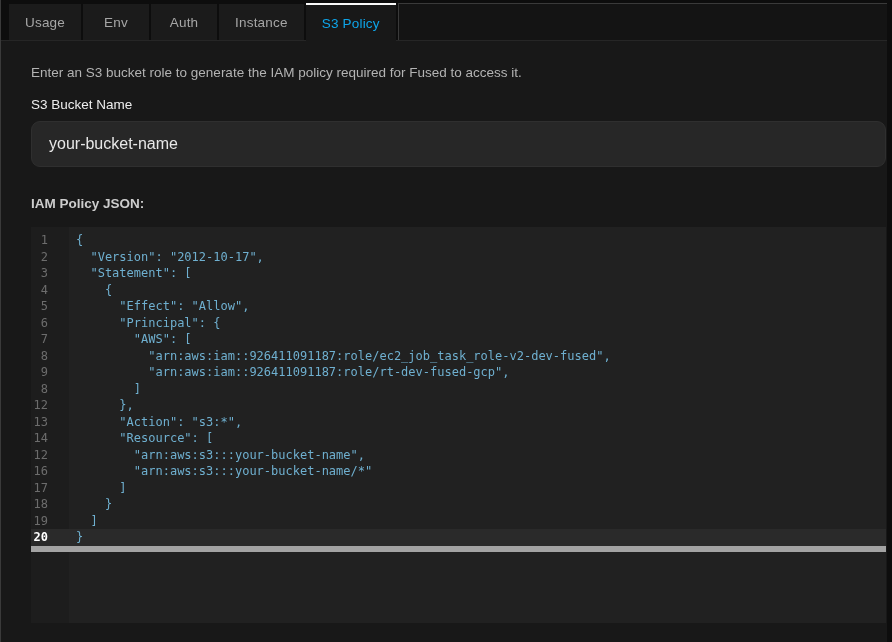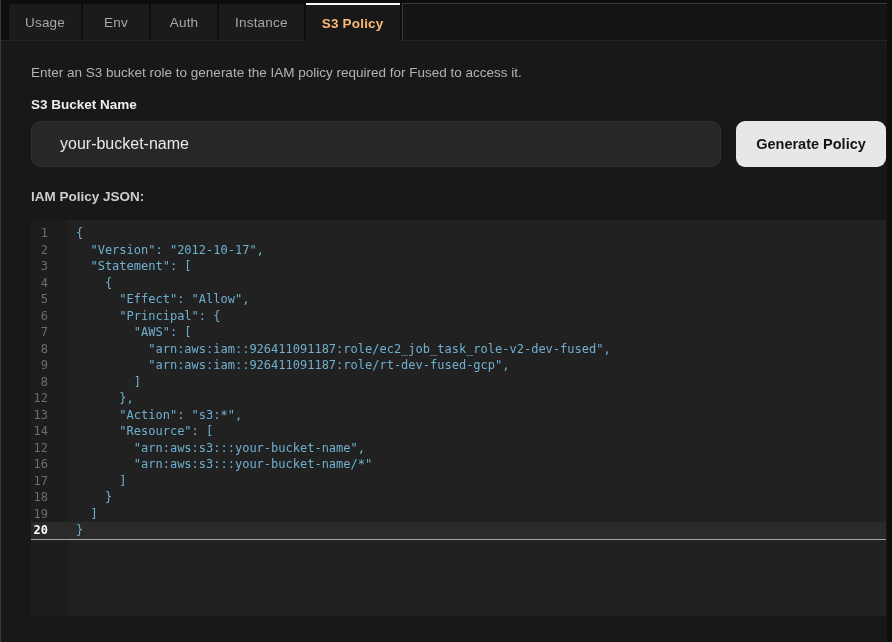--- a/index.html
+++ b/index.html
@@ -32,69 +32,69 @@
     padding: 14px 16px;
     min-width: 66px;
     margin-right: 2px;
     cursor: pointer;
     letter-spacing: .2px;
     white-space: nowrap;
   }
   .tab.active {
     height: 38px;
     background: var(--active-tab-bg, #181818);
-    color: #fdba74;
-    font-weight: 700;
+    color: #0ea5e9;
+    font-weight: 400;
     border-top: 2px solid var(--active-tab-border, #fafafa);
     margin-bottom: -1px;
     position: relative;
     z-index: 2;
   }
   .tab-filler {
     flex: 1;
     height: 37px;
     background: #141414;
     border-top: 1px solid #3a3a3a;
     border-left: 1px solid #3a3a3a;
     align-self: flex-end;
   }
 
   
   .content { padding: 24px 6px 0 30px; }
   .desc { color: #b3b3b3; font-size: 13.5px; line-height: 16px; }
-  .field-label { margin-top: 16px; color: #ededed; font-size: 13.5px; font-weight: 700; line-height: 16px; }
+  .field-label { margin-top: 16px; color: #ededed; font-size: 13.5px; font-weight: 400; line-height: 16px; }
 
   .input-row { display: flex; margin-top: 8px; gap: 15px; }
   input.bucket {
     flex: 1;
     height: 46px;
     background: var(--input-bg, #272727);
     border: 1px solid #2f2f2f;
     border-radius: 9px;
     color: #e8e8e8;
     font-size: 16px;
-    padding: 0 28px;
+    padding: 0 17px;
     font-family: inherit;
     outline: none;
   }
   button.generate {
     width: 150px;
     height: 46px;
     background: var(--button-bg, #e7e7e7);
     color: var(--button-text, #141414);
     border: none;
     border-radius: 9px;
     font-size: 14.5px;
     font-weight: 700;
     font-family: inherit;
     cursor: pointer;
     white-space: nowrap;
   }
 
-  .policy-label { margin-top: 22px; color: #cdcdcd; font-size: 13.5px; font-weight: 700; line-height: 16px; }
+  .policy-label { margin-top: 29px; color: #cdcdcd; font-size: 13.5px; font-weight: 700; line-height: 16px; }
 
   
   .editor {
     position: relative;
     margin-top: 15px;
     height: 396px;
     background: var(--editor-bg, #212121);
     font-family: "DejaVu Sans Mono", monospace;
     font-size: 12px;
     line-height: 16.5px;
@@ -108,21 +108,21 @@
     background: var(--gutter-bg, #1d1d1d);
   }
   .cline { position: relative; display: flex; white-space: pre; z-index: 1; }
   .cline .ln {
     width: 17px;
     flex: none;
     text-align: right;
     color: var(--line-number, #6d6d6d);
   }
   .cline .code { padding-left: 28px; color: var(--code-text, #6fb0d0); }
-  .cline.active { background: var(--active-line-bg, #2a2a2a); border-bottom: 1px solid #a3a3a3; }
+  .cline.active { background: var(--active-line-bg, #2a2a2a); border-bottom: 6px solid #a3a3a3; }
   .cline.active .ln { color: #ffffff; font-weight: bold; }
 
   .scroll-strip {
     position: absolute;
     right: 0; top: 0;
     width: 5px; height: 642px;
     background: #0d0d0d;
     z-index: 5;
   }
 </style>
@@ -139,21 +139,20 @@
     <div class="tab-filler"></div>
 </header>
 
 <main class="content">
   <p class="desc">Enter an S3 bucket role to generate the IAM policy required for Fused to access it.</p>
 
   <div class="field-label">S3 Bucket Name</div>
 
   <div class="input-row">
     <input class="bucket" type="text" value="your-bucket-name" style="">
-    <button class="generate">Generate Policy</button>
   </div>
 
   <div class="policy-label">IAM Policy JSON:</div>
 
   <div class="editor">
     <div class="gutter-bg"></div>
 
   <div class="cline"><span class="ln">1</span><span class="code">{</span></div>
       <div class="cline"><span class="ln">2</span><span class="code">  "Version": "2012-10-17",</span></div>
       <div class="cline"><span class="ln">3</span><span class="code">  "Statement": [</span></div>

